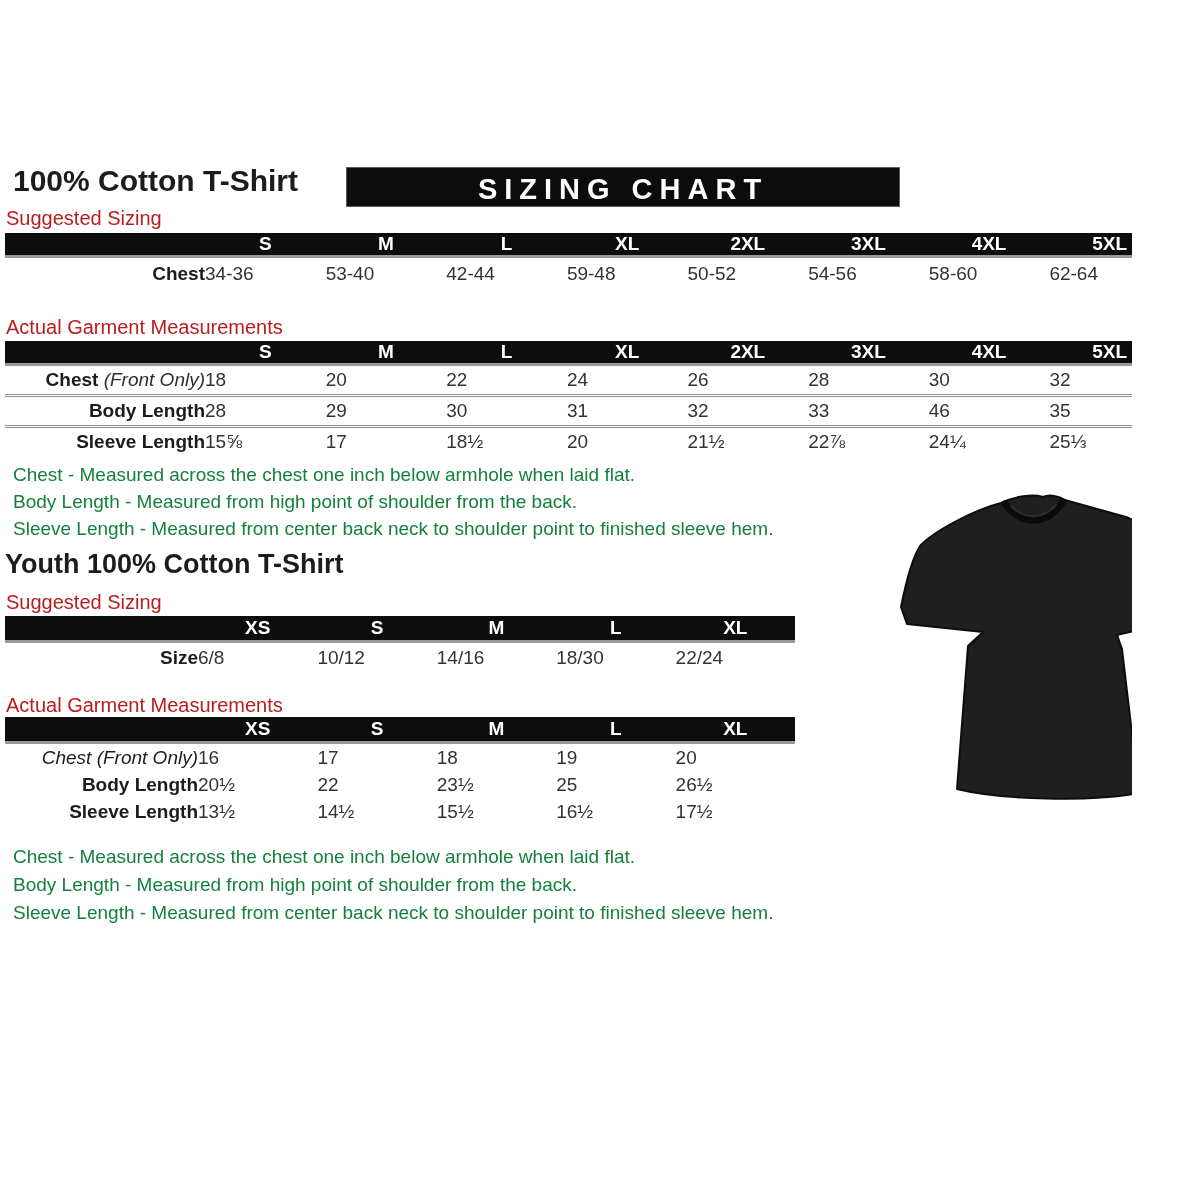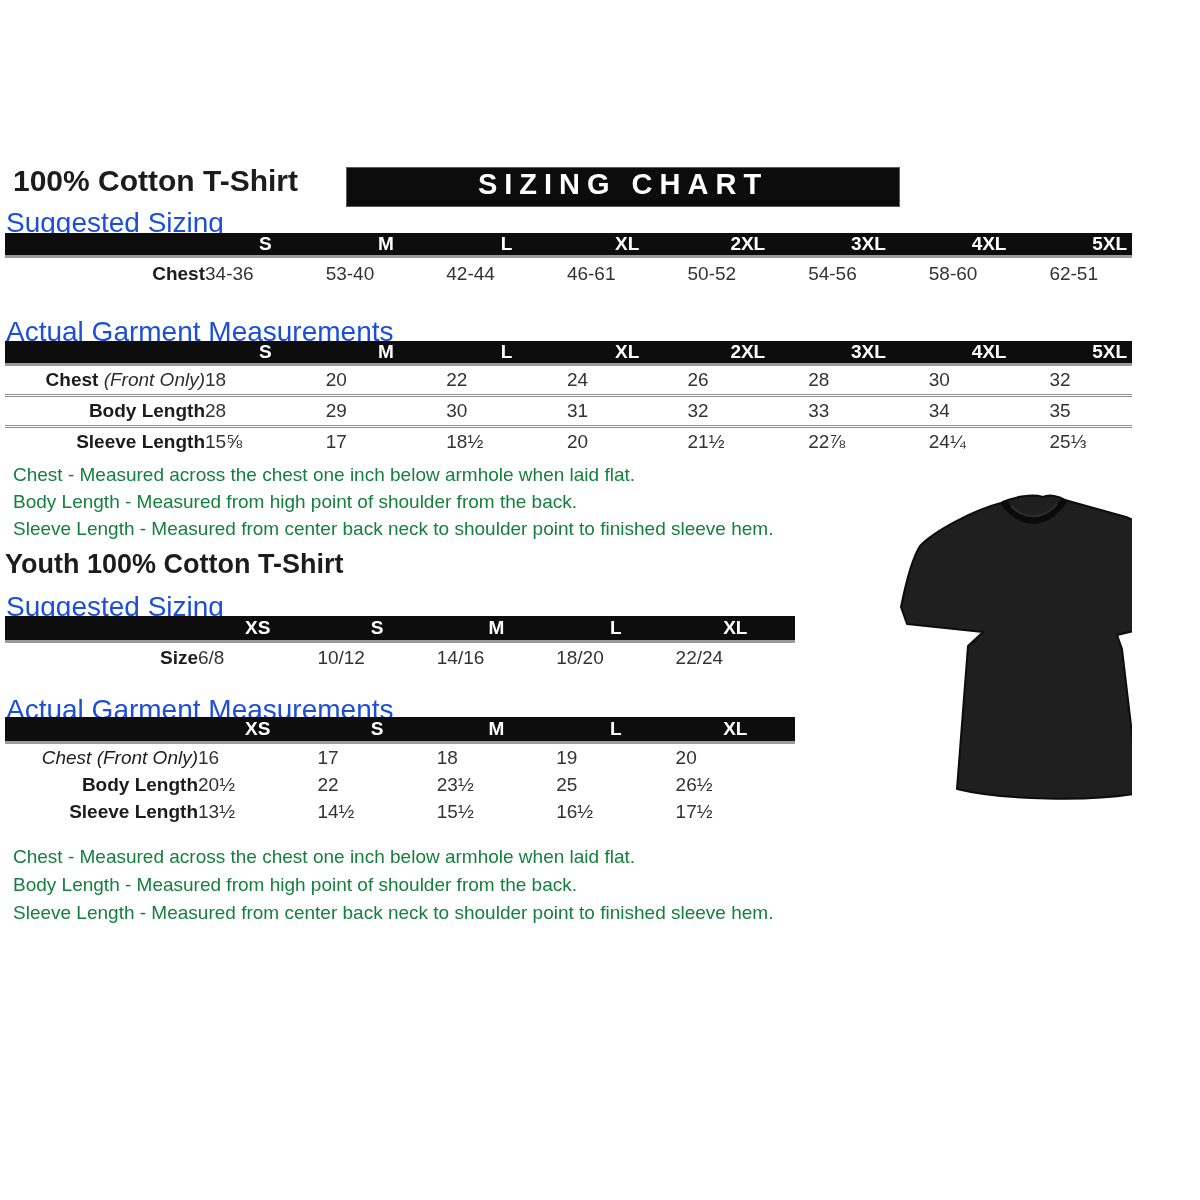--- a/index.html
+++ b/index.html
@@ -7,25 +7,25 @@
     position:relative; width:1132px; height:1200px; background:#ffffff;
     font-family:"Liberation Sans", sans-serif; color:#1a1a1a; overflow:hidden;
   }
   .abs { position:absolute; }
 
   .page-title { font-size:30px; font-weight:bold; color:#1c1c1c; white-space:nowrap; }
   .youth-title { font-size:27px; font-weight:bold; color:#1c1c1c; white-space:nowrap; }
 
   .banner {
     background:#0c0c0c; color:#ffffff; border:1px solid #5a5a5a;
-    display:flex; align-items:flex-start; justify-content:center;
+    display:flex; align-items:flex-end; justify-content:center;
     font-size:29px; font-weight:bold; letter-spacing:7px; white-space:nowrap;
   }
 
-  .section-label { font-size:28px; color:#1d4ed8; white-space:nowrap; }
+  .section-label { font-size:20px; color:#b91c1c; white-space:nowrap; }
 
   table.size-table { border-collapse:collapse; table-layout:fixed; }
   table.size-table th {
     background:#0d0d0d; color:#ffffff; font-weight:bold; font-size:19px;
     text-align:center; padding:0; border-bottom:3px solid #9a9a9a;
   }
   table.size-table td {
     font-size:19px; color:#333333; text-align:left; padding:0; vertical-align:middle;
   }
   table.size-table td.rowlabel { text-align:right; padding-left:13px; color:#1c1c1c; }
@@ -75,25 +75,25 @@
         <th>4XL</th>
         <th>5XL</th>
       </tr>
     </thead>
     <tbody>
       <tr>
         <td class="rowlabel bold">Chest</td>
         <td>34-36</td>
         <td>53-40</td>
         <td>42-44</td>
-        <td>46-61</td>
+        <td>59-48</td>
         <td>50-52</td>
         <td>54-56</td>
         <td>58-60</td>
-        <td>62-51</td>
+        <td>62-64</td>
       </tr>
     </tbody>
   </table>
 
   <div class="abs section-label" style="left:6px; top:316px;">Actual Garment Measurements</div>
 
   <table class="abs size-table actual" style="left:5px; top:341px; width:1165px;">
     <colgroup>
         <col style="width:200px;">
         <col span="8">
@@ -124,21 +124,21 @@
         <td>32</td>
       </tr>
       <tr>
         <td class="rowlabel bold">Body Length</td>
         <td>28</td>
         <td>29</td>
         <td>30</td>
         <td>31</td>
         <td>32</td>
         <td>33</td>
-        <td>34</td>
+        <td>46</td>
         <td>35</td>
       </tr>
       <tr>
         <td class="rowlabel bold">Sleeve Length</td>
         <td>15⅝</td>
         <td>17</td>
         <td>18½</td>
         <td>20</td>
         <td>21½</td>
         <td>22⅞</td>
@@ -172,21 +172,21 @@
         <th>L</th>
         <th>XL</th>
       </tr>
     </thead>
     <tbody>
       <tr>
         <td class="rowlabel bold">Size</td>
         <td>6/8</td>
         <td>10/12</td>
         <td>14/16</td>
-        <td>18/20</td>
+        <td>18/30</td>
         <td>22/24</td>
       </tr>
     </tbody>
   </table>
 
   <div class="abs section-label" style="left:6px; top:694px;">Actual Garment Measurements</div>
 
   <table class="abs size-table youth-ac" style="left:5px; top:717px; width:790px;">
     <colgroup>
         <col style="width:193px;">

